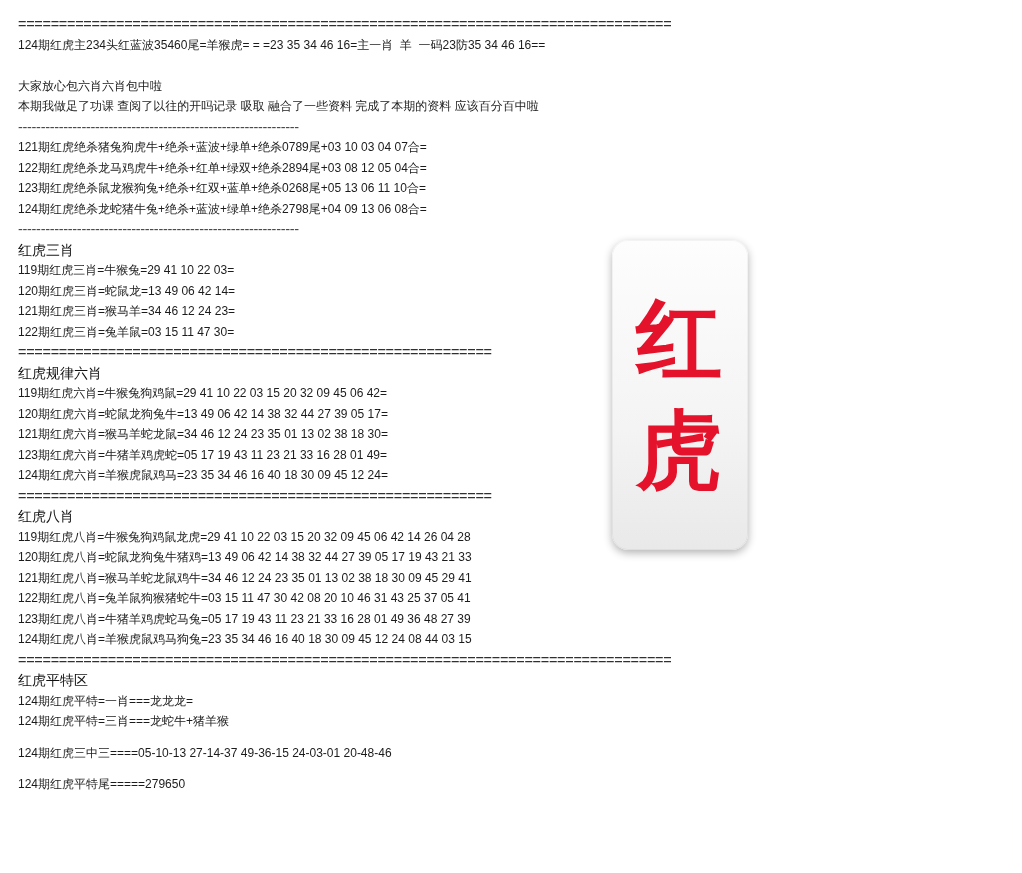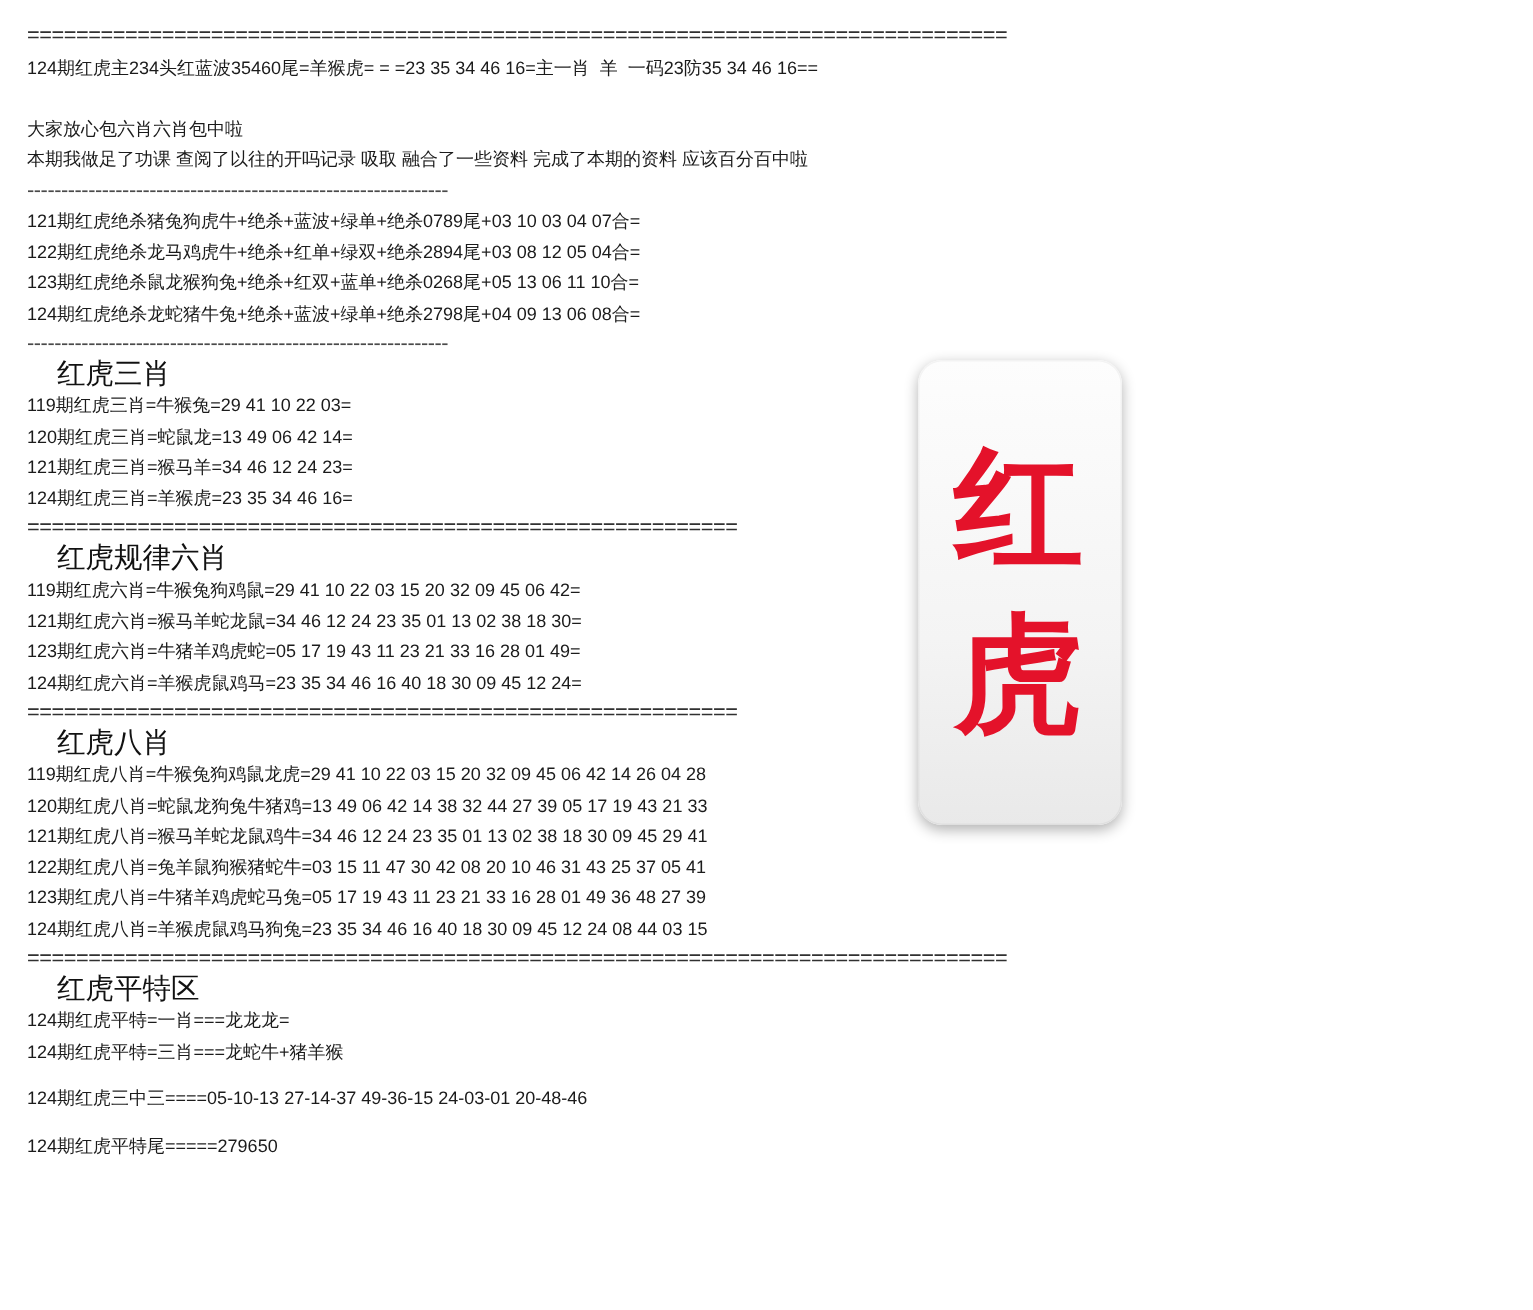--- a/index.html
+++ b/index.html
@@ -47,25 +47,24 @@
     color: #4a4a4a;
     letter-spacing: -0.3px;
   }
   .blank {
     height: 20.5px;
   }
   .half-blank {
     height: 11px;
   }
   .heading {
-    font-size: 19px;
+    font-size: 14px;
     line-height: 20.5px;
     white-space: pre;
     color: #111111;
-    margin-left: 20px;
   }
   
   .badge {
     position: absolute;
     left: 612px;
     top: 240px;
     width: 136px;
     height: 310px;
     background: linear-gradient(180deg, #fdfdfd 0%, #f4f4f4 60%, #e9e9e9 100%);
     border-radius: 16px;
@@ -111,26 +110,27 @@
     <div class="line">122期红虎绝杀龙马鸡虎牛+绝杀+红单+绿双+绝杀2894尾+03 08 12 05 04合=</div>
     <div class="line">123期红虎绝杀鼠龙猴狗兔+绝杀+红双+蓝单+绝杀0268尾+05 13 06 11 10合=</div>
     <div class="line">124期红虎绝杀龙蛇猪牛兔+绝杀+蓝波+绿单+绝杀2798尾+04 09 13 06 08合=</div>
 
     <div class="dashrule">--------------------------------------------------------------</div>
 
     <div class="heading">红虎三肖</div>
     <div class="line">119期红虎三肖=牛猴兔=29 41 10 22 03=</div>
     <div class="line">120期红虎三肖=蛇鼠龙=13 49 06 42 14=</div>
     <div class="line">121期红虎三肖=猴马羊=34 46 12 24 23=</div>
-    <div class="line">124期红虎三肖=羊猴虎=23 35 34 46 16=</div>
+    <div class="line">122期红虎三肖=兔羊鼠=03 15 11 47 30=</div>
 
     <div class="rule">==========================================================</div>
 
     <div class="heading">红虎规律六肖</div>
     <div class="line">119期红虎六肖=牛猴兔狗鸡鼠=29 41 10 22 03 15 20 32 09 45 06 42=</div>
+    <div class="line">120期红虎六肖=蛇鼠龙狗兔牛=13 49 06 42 14 38 32 44 27 39 05 17=</div>
     <div class="line">121期红虎六肖=猴马羊蛇龙鼠=34 46 12 24 23 35 01 13 02 38 18 30=</div>
     <div class="line">123期红虎六肖=牛猪羊鸡虎蛇=05 17 19 43 11 23 21 33 16 28 01 49=</div>
     <div class="line">124期红虎六肖=羊猴虎鼠鸡马=23 35 34 46 16 40 18 30 09 45 12 24=</div>
 
     <div class="rule">==========================================================</div>
 
     <div class="heading">红虎八肖</div>
     <div class="line">119期红虎八肖=牛猴兔狗鸡鼠龙虎=29 41 10 22 03 15 20 32 09 45 06 42 14 26 04 28</div>
     <div class="line">120期红虎八肖=蛇鼠龙狗兔牛猪鸡=13 49 06 42 14 38 32 44 27 39 05 17 19 43 21 33</div>
     <div class="line">121期红虎八肖=猴马羊蛇龙鼠鸡牛=34 46 12 24 23 35 01 13 02 38 18 30 09 45 29 41</div>

